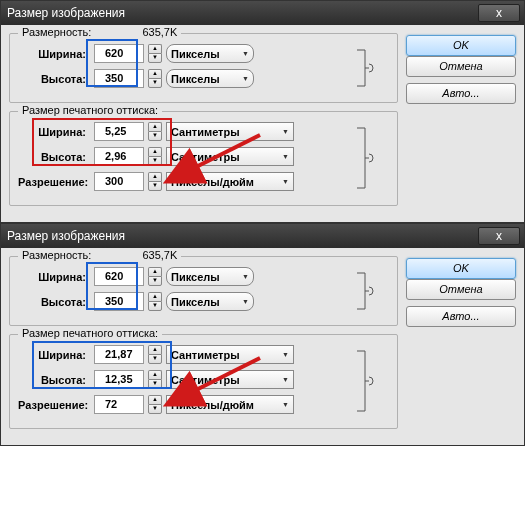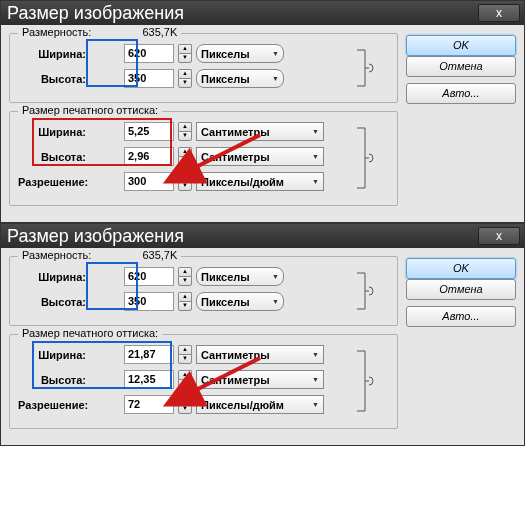--- a/index.html
+++ b/index.html
@@ -1,31 +1,31 @@
 <!DOCTYPE html>
 <html><head>
 <meta charset="utf-8">
 <style>
   * { box-sizing: border-box; margin: 0; padding: 0; font-family: Tahoma, Arial, sans-serif; font-size: 11px; }
   body { background: #fff; width: 525px; }
   .dialog { width: 525px; background: #e6e6e6; border: 1px solid #333; position: relative; }
   .titlebar { height: 24px; background: linear-gradient(to bottom, #4a4a4a 0%, #2c2c2c 100%); color: #fff; display: flex; align-items: center; padding: 0 6px; position: relative; }
-  .titlebar .title { flex: 1; font-size: 18px; }
+  .titlebar .title { flex: 1; font-size: 12px; }
   .close-btn { width: 42px; height: 18px; background: linear-gradient(to bottom, #6b6b6b, #4a4a4a); border: 1px solid #222; border-radius: 2px; color: #fff; display: flex; align-items: center; justify-content: center; font-size: 12px; cursor: pointer; position: absolute; right: 4px; top: 3px; }
   .content { display: flex; padding: 8px; gap: 8px; }
   .left { flex: 1; }
   .right { width: 110px; display: flex; flex-direction: column; padding-top: 2px; font-style: italic; }
   .btn { height: 21px; background: linear-gradient(to bottom, #fefefe, #e3e3e3); border: 1px solid #888; border-radius: 3px; text-align: center; line-height: 19px; cursor: pointer; }
   .btn.ok { background: linear-gradient(to bottom, #e8f4ff, #b8dcff); border: 1px solid #5a9fd4; box-shadow: 0 0 2px #5a9fd4; }
   .group { border: 1px solid #b0b0b0; border-radius: 2px; padding: 10px 8px 8px 8px; margin-bottom: 8px; position: relative; }
   .group-title { position: absolute; top: -8px; left: 8px; background: #e6e6e6; padding: 0 4px; }
   .row { display: flex; align-items: center; margin-bottom: 6px; gap: 4px; position: relative; font-weight: bold; }
   .row:last-child { margin-bottom: 0; }
   .lbl { width: 72px; text-align: right; padding-right: 4px; }
-  .input { width: 50px; height: 19px; border: 1px solid #999; background: #fff; padding: 0 3px; line-height: 17px; margin-left: 30px; }
+  .input { width: 50px; height: 19px; border: 1px solid #999; background: #fff; padding: 0 10px; line-height: 17px; }
   .spin { width: 14px; height: 19px; display: flex; flex-direction: column; }
   .spin div { flex: 1; background: linear-gradient(to bottom, #f5f5f5, #ddd); border: 1px solid #888; font-size: 6px; text-align: center; line-height: 7px; cursor: pointer; }
   .spin div:first-child { border-bottom: none; border-radius: 2px 2px 0 0; }
   .spin div:last-child { border-radius: 0 0 2px 2px; }
   .select { height: 19px; border: 1px solid #888; background: linear-gradient(to bottom, #fdfdfd, #e8e8e8); display: flex; align-items: center; padding: 0 4px; cursor: pointer; position: relative; }
   .select.w1 { width: 88px; border-radius: 8px; }
   .select.w2 { width: 128px; }
   .select::after { content: "▼"; font-size: 7px; position: absolute; right: 4px; color: #333; }
   .link { position: absolute; width: 24px; display: flex; align-items: center; justify-content: center; }
   .link svg { stroke: #555; fill: none; stroke-width: 1; }

